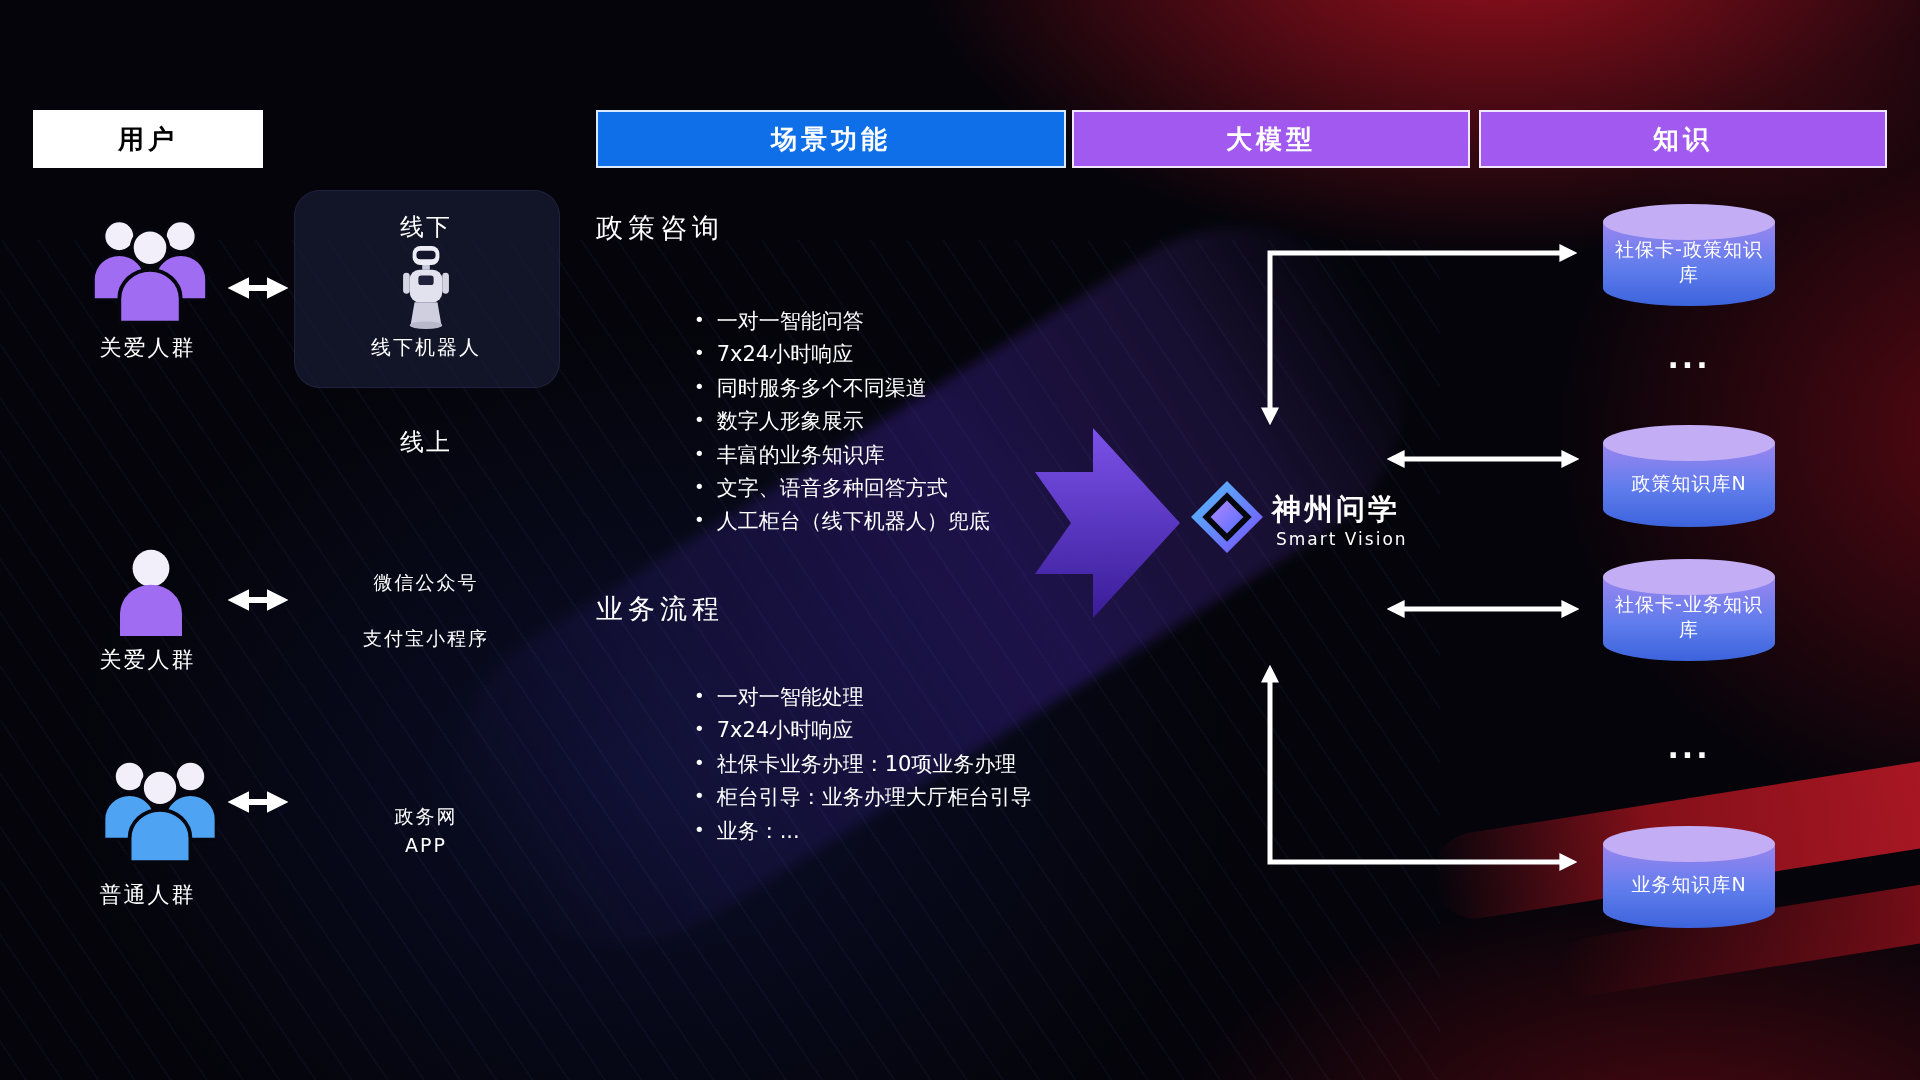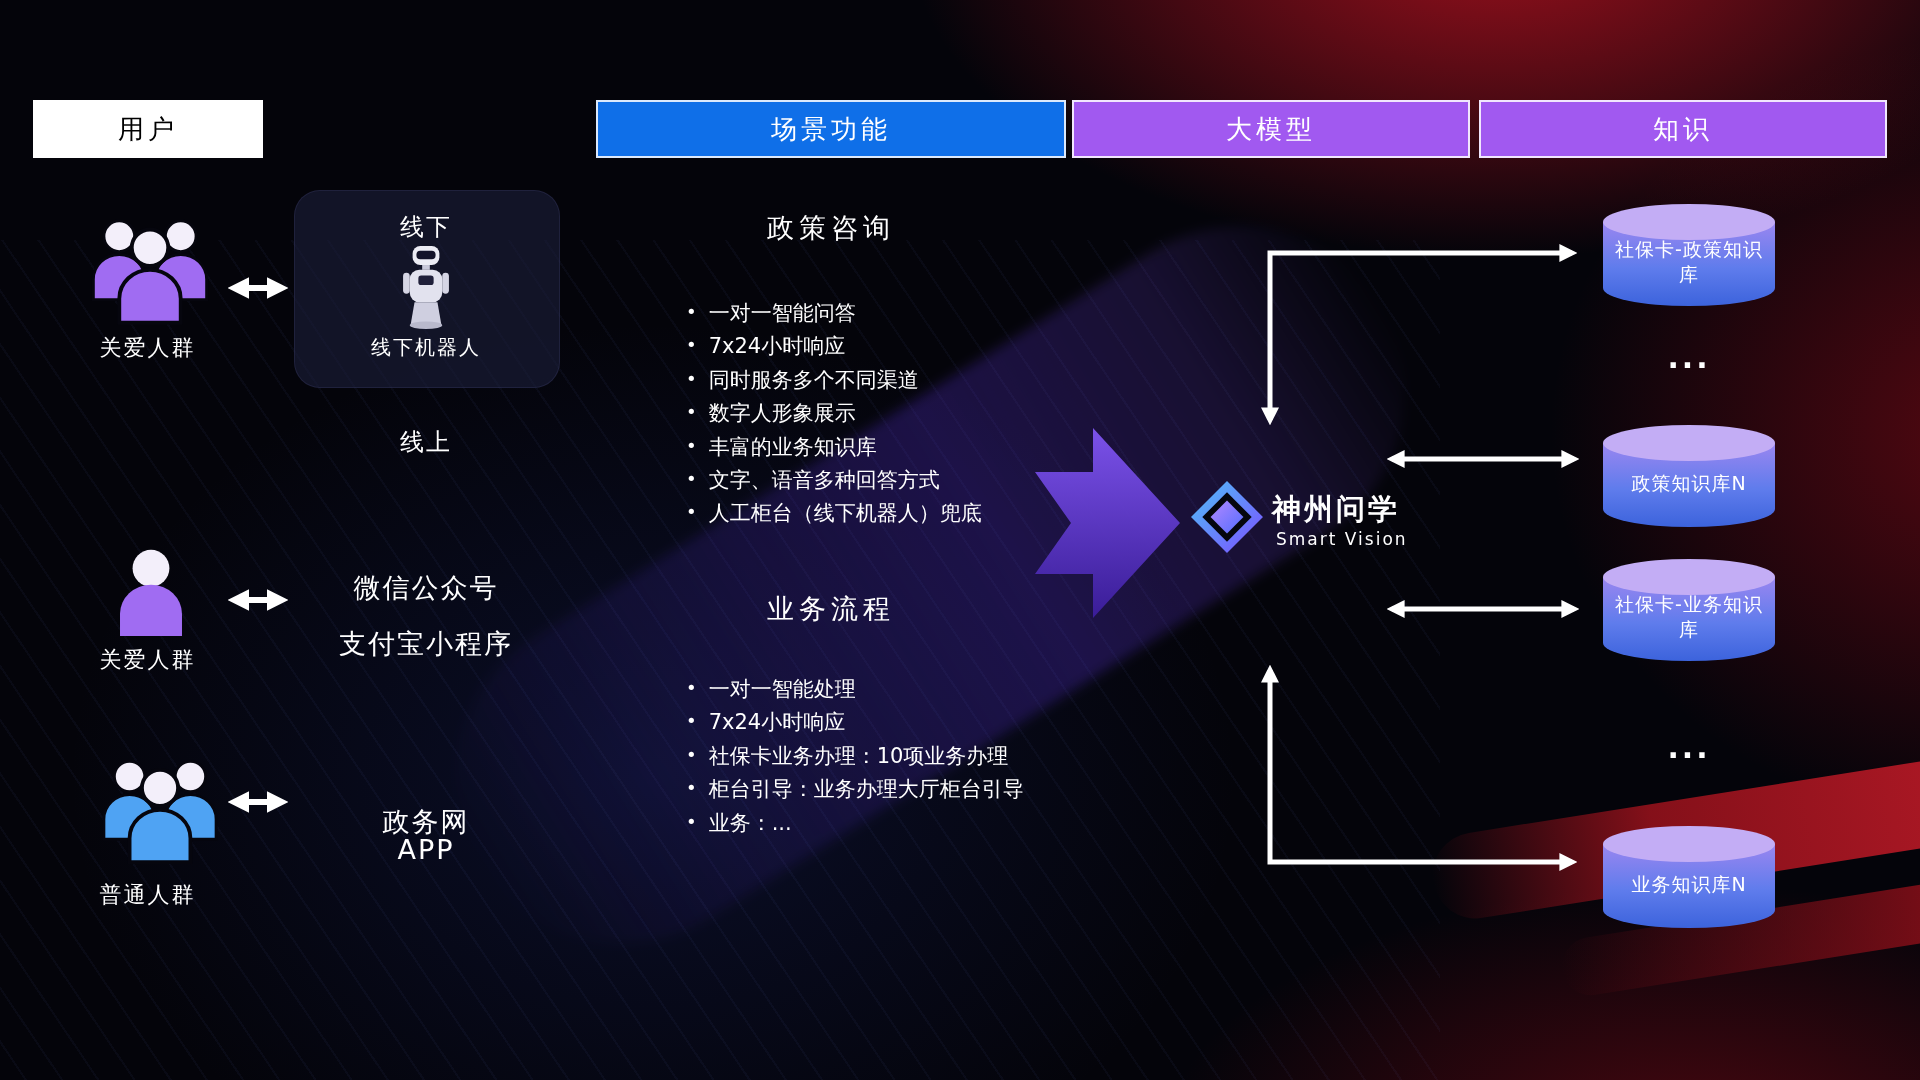--- a/index.html
+++ b/index.html
@@ -28,38 +28,38 @@
     background:linear-gradient(90deg, rgba(140,15,25,0), rgba(155,18,28,.85) 45%, rgba(185,25,38,.9));
     border-radius:60px 0 0 60px; transform:rotate(-9deg);
   }
   .swoosh2 {
     position:absolute; left:1560px; top:912px; width:380px; height:58px;
     background:linear-gradient(90deg, rgba(130,12,22,0), rgba(150,16,26,.8));
     border-radius:40px 0 0 40px; transform:rotate(-9deg);
   }
 
   .hdr {
-    position:absolute; top:100px; height:58px; display:flex; align-items:center; justify-content:center;
-    font-size:26px; font-weight:normal; letter-spacing:4px; box-sizing:border-box;
+    position:absolute; top:110px; height:58px; display:flex; align-items:center; justify-content:center;
+    font-size:26px; font-weight:bold; letter-spacing:4px; box-sizing:border-box;
   }
   .hdr-white  { background:#ffffff; color:#000; }
   .hdr-blue   { background:#0F6FE8; color:#fff; border:2px solid rgba(255,255,255,.85); }
   .hdr-purple { background:#A159F0; color:#fff; border:2px solid rgba(255,255,255,.85); }
 
   .abs { position:absolute; }
   .wlabel { position:absolute; color:#fff; font-size:22px; text-align:center; letter-spacing:2px; }
-  .touch-text { position:absolute; left:294px; width:264px; text-align:center; color:#fff; font-size:27px; letter-spacing:2px; }
+  .touch-text { position:absolute; left:294px; width:264px; text-align:center; color:#fff; font-size:19px; letter-spacing:2px; }
   .touch-big  { font-size:24px; }
   .card {
     position:absolute; left:294px; top:190px; width:264px; height:196px;
     background:rgba(28,30,58,.62); border-radius:26px; border:1px solid rgba(130,130,210,.12);
   }
 
-  .scene-title { position:absolute; left:596px; width:470px; text-align:center; color:#fff; font-size:27px; letter-spacing:5px; }
-  .scene-list { position:absolute; left:678px; margin:8px; padding:0; list-style:none; color:#fff; font-size:21px; line-height:32.4px; }
+  .scene-title { position:absolute; left:596px; width:470px; color:#fff; font-size:27px; letter-spacing:5px; }
+  .scene-list { position:absolute; left:678px; margin:16px; padding:0; list-style:none; color:#fff; font-size:21px; line-height:32.4px; }
   .scene-list li::before { content:"•"; margin-right:12px; font-size:18px; position:relative; top:-2px; }
 
   .bigarrow { position:absolute; left:1035px; top:428px; width:145px; height:190px; }
   .logo-ico { position:absolute; left:1190px; top:480px; width:74px; height:74px; }
   .brand-title { position:absolute; left:1272px; top:490px; color:#fff; font-size:29px; font-weight:bold; letter-spacing:3px;font-family:Liberation Serif, serif; }
   .brand-sub   { position:absolute; left:1276px; top:529px; color:#fff; font-size:17px; letter-spacing:2px; }
 
   .db { position:absolute; left:1601px; width:176px; height:106px; }
   .db svg { position:absolute; left:0; top:0; }
   .db-label {

